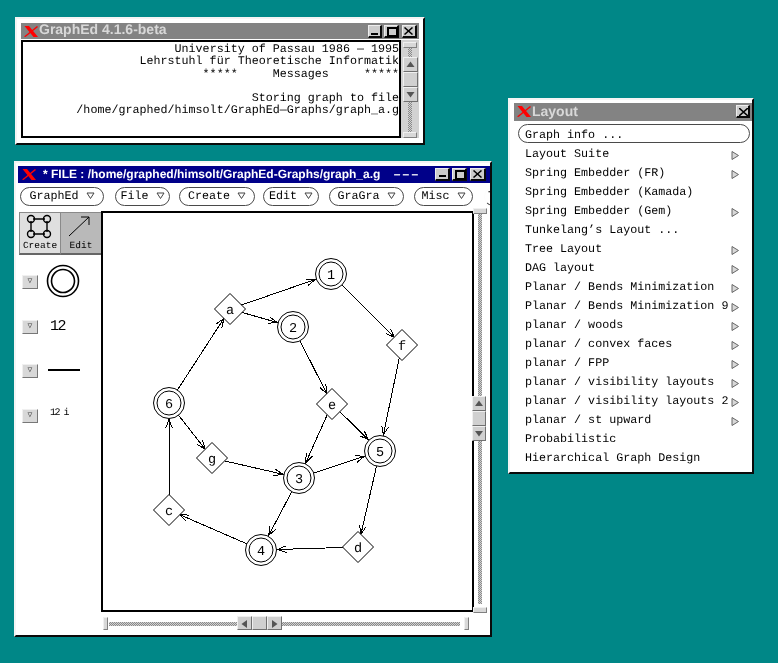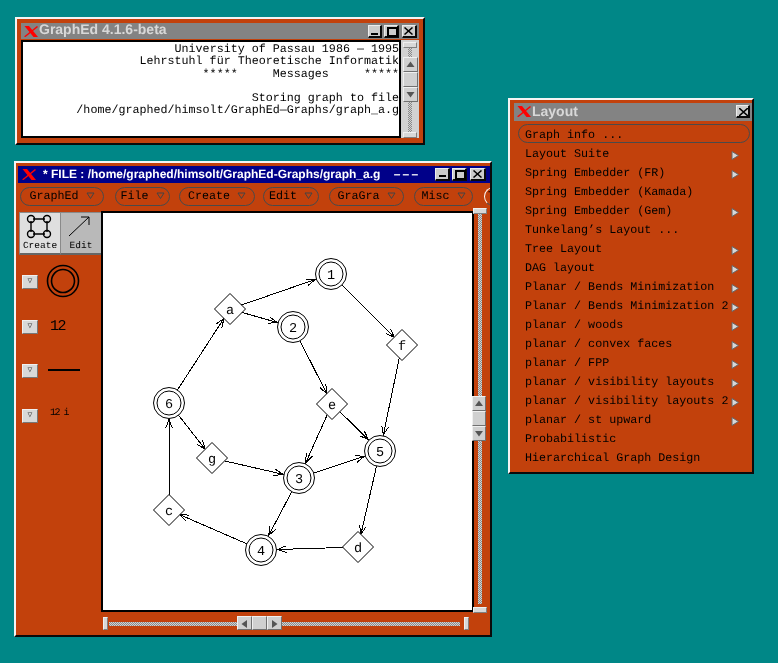--- a/index.html
+++ b/index.html
@@ -1,16 +1,16 @@
 <!DOCTYPE html>
 <html><head><meta charset="utf-8"><style>
 html,body{margin:0;padding:0;}
 body{width:778px;height:663px;background:#008787;position:relative;overflow:hidden;
   font-family:"Liberation Mono",monospace;text-rendering:geometricPrecision;}
-.win{position:absolute;background:#c2410c;overflow:hidden;
+.win{position:absolute;background:#ffffff;overflow:hidden;
   border:2px solid;border-color:#f4f4f4 #0a0a0a #0a0a0a #f4f4f4;box-sizing:border-box;text-decoration:underline;}
 .tbar{position:absolute;overflow:hidden;}
 .ttxt{position:absolute;font-family:"Liberation Sans",sans-serif;font-weight:bold;
   font-size:12.5px;white-space:nowrap;letter-spacing:-0.2px;}
 .xlogo{position:absolute;width:14px;height:11px;}
 .tbtn{position:absolute;background:#ccc;border-style:solid;border-width:1px 2px 2px 1px;border-color:#ededed #090909 #090909 #ededed;box-sizing:border-box;}
 .mono{font-family:"Liberation Mono",monospace;text-align:right;}
 .pill{position:absolute;height:19px;border:1px solid #4a4a4a;border-radius:10px;
   box-sizing:border-box;font-size:11.7px;color:#000;text-align:center;
   line-height:17px;white-space:nowrap;}
@@ -274,21 +274,21 @@
   <div style="position:absolute;left:8px;top:24px;width:232px;height:19px;border:1px solid #4a4a4a;border-radius:10px;box-sizing:border-box;"></div>
   <div class="mrow" style="top:28px;">Graph info ...</div>
   <div class="mrow" style="top:47px;">Layout Suite</div>
   <div class="mrow" style="top:66px;">Spring Embedder (FR)</div>
   <div class="mrow" style="top:85px;">Spring Embedder (Kamada)</div>
   <div class="mrow" style="top:104px;">Spring Embedder (Gem)</div>
   <div class="mrow" style="top:123px;">Tunkelang’s Layout ...</div>
   <div class="mrow" style="top:142px;">Tree Layout</div>
   <div class="mrow" style="top:161px;">DAG layout</div>
   <div class="mrow" style="top:180px;">Planar / Bends Minimization</div>
-  <div class="mrow" style="top:199px;">Planar / Bends Minimization 2</div>
+  <div class="mrow" style="top:199px;">Planar / Bends Minimization 9</div>
   <div class="mrow" style="top:218px;">planar / woods</div>
   <div class="mrow" style="top:237px;">planar / convex faces</div>
   <div class="mrow" style="top:256px;">planar / FPP</div>
   <div class="mrow" style="top:275px;">planar / visibility layouts</div>
   <div class="mrow" style="top:294px;">planar / visibility layouts 2</div>
   <div class="mrow" style="top:313px;">planar / st upward</div>
   <div class="mrow" style="top:332px;">Probabilistic</div>
   <div class="mrow" style="top:351px;">Hierarchical Graph Design</div>
   <svg class="marr" style="top:50px;" width="9" height="11" viewBox="0 0 9 11">
       <path d="M1 1.5 L7.5 5.5 L1 9.5 Z" fill="#d8d8d8" stroke="#666" stroke-width="1"></path>

